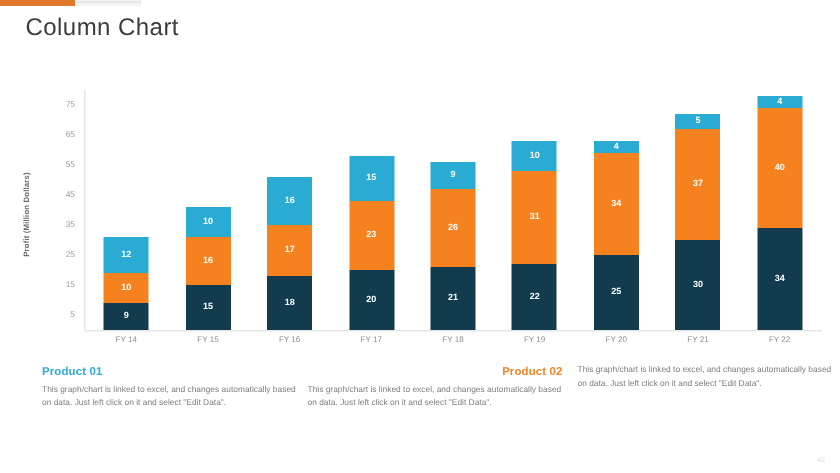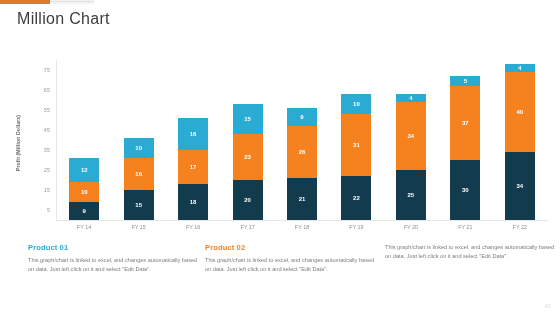--- a/index.html
+++ b/index.html
@@ -72,21 +72,21 @@
 </style>
 </head>
 <body>
 
 <div id="accent-bar">
   <div class="seg-orange"></div>
   <div class="seg-grey"></div>
   <div class="seg-line"></div>
 </div>
 
-<div id="page-title">Million Chart</div>
+<div id="page-title">Column Chart</div>
 
 <div id="chart-area">
   <div id="y-axis-title">Profit (Million Dollars)</div>
   <div id="y-ticks">
       <div class="y-tick" style="top: 155px;">5</div>
       <div class="y-tick" style="top: 135px;">15</div>
       <div class="y-tick" style="top: 115px;">25</div>
       <div class="y-tick" style="top: 95px;">35</div>
       <div class="y-tick" style="top: 75px;">45</div>
       <div class="y-tick" style="top: 55px;">55</div>
@@ -154,21 +154,21 @@
       <div class="x-label" style="left: 497.778px;">FY 22</div>
     </div>
 </div>
 
 <div id="products">
     <div class="product" style="left: 28px;">
       <div class="product-title" style="color: rgb(41, 171, 212);">Product 01</div>
       <div class="product-body">This graph/chart is linked to excel, and changes automatically based on data. Just left click on it and select "Edit Data".</div>
     </div>
     <div class="product" style="left: 205px;">
-      <div class="product-title" style="color: rgb(245, 130, 31);">Product 02</div>
+      <div class="product-title" style="color: rgb(245, 130, 31); text-align: right;">Product 02</div>
       <div class="product-body">This graph/chart is linked to excel, and changes automatically based on data. Just left click on it and select "Edit Data".</div>
     </div>
     <div class="product" style="left: 385px;">
       <div class="product-body">This graph/chart is linked to excel, and changes automatically based on data. Just left click on it and select "Edit Data".</div>
     </div>
   </div>
 
 <div id="page-number">42</div>
 
 </body></html>

